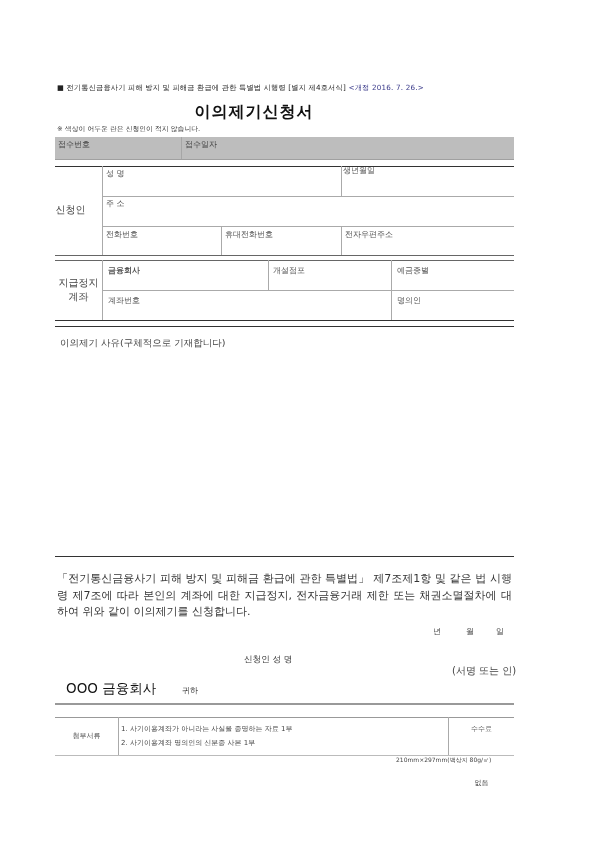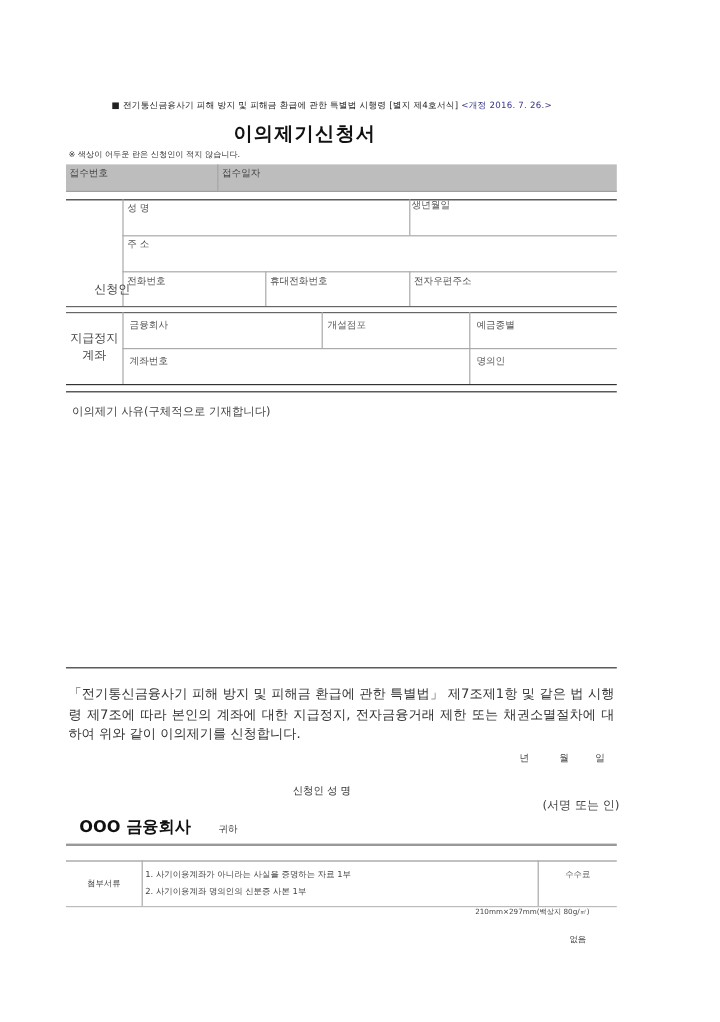--- a/index.html
+++ b/index.html
@@ -1,39 +1,39 @@
 <!DOCTYPE html>
 <html><head>
 <meta charset="utf-8">
 <style>
   html, body { margin: 0; padding: 0; background: #ffffff; }
   body { width: 600px; height: 852px; position: relative; overflow: hidden;
          font-family: "DejaVu Sans", "Liberation Sans", sans-serif; color: #333; }
   .abs { position: absolute; }
-  .hdr-line { left: 57px; top: 83px; font-size: 7.2px; color: #222; white-space: nowrap; letter-spacing: 0.2px; margin-left: 36px; }
+  .hdr-line { left: 57px; top: 83px; font-size: 7.2px; color: #222; white-space: nowrap; letter-spacing: 0.2px; }
   .hdr-line .rev { color: #3a3a8a; }
   .title { left: 0; width: 508px; top: 102px; text-align: center; font-size: 16px; font-weight: bold; color: #111; letter-spacing: 1px; }
   .note { left: 57px; top: 124px; font-size: 6.8px; color: #333; }
 
   .gray-row { left: 55px; top: 137px; width: 459px; height: 22px; background: #bdbdbd; border-bottom: 1px solid #a0a0a0; }
   .gray-row .div { position: absolute; left: 126px; top: 0; width: 1px; height: 22px; background: #a6a6a6; }
   .gray-row .lbl { position: absolute; top: 2px; font-size: 8px; color: #444; }
 
   .line { position: absolute; background: #333; }
   .thin { background: #aaa; }
   .vline { position: absolute; width: 1px; background: #aaa; }
   .cell-lbl { position: absolute; font-size: 8px; color: #555; white-space: nowrap; }
   .side-lbl { position: absolute; font-size: 10px; color: #444; text-align: center; line-height: 14px; }
 
   .reason { left: 60px; top: 337px; font-size: 9.5px; color: #444; }
   .decl { left: 57px; top: 571px; width: 455px; font-size: 11px; color: #333; line-height: 16.5px; text-align: justify; }
   .date { top: 626px; font-size: 8px; color: #444; }
   .sig { left: 244px; top: 654px; font-size: 8.6px; color: #333; }
   .sig-note { left: 452px; top: 664px; font-size: 10px; color: #444; }
-  .recipient { left: 66px; top: 680px; font-size: 13.5px; color: #111; font-weight: bold; }
+  .recipient { left: 66px; top: 680px; font-size: 13.5px; color: #111; font-weight: normal; }
   .recipient-suffix { left: 182px; top: 685px; font-size: 8px; color: #444; }
   .attach-lbl { left: 55px; top: 731px; width: 63px; text-align: center; font-size: 7px; color: #444; }
   .attach-item { left: 121px; font-size: 7px; color: #444; white-space: nowrap; }
   .fee-lbl { left: 449px; width: 65px; text-align: center; font-size: 7px; color: #666; }
   .footer { left: 396px; top: 756px; font-size: 6px; color: #444; white-space: nowrap; }
 </style>
 </head>
 <body>
 
 <div class="abs hdr-line">
@@ -51,21 +51,21 @@
 
 <div class="line" style="left:55px; top:166px; width:459px; height:1px;"></div>
 <div class="line thin" style="left:102px; top:196px; width:412px; height:1px;"></div>
 <div class="line thin" style="left:102px; top:226px; width:412px; height:1px;"></div>
 <div class="line" style="left:55px; top:255px; width:459px; height:1px; background:#666;"></div>
 <div class="vline" style="left:102px; top:166px; height:89px;"></div>
 <div class="vline" style="left:341px; top:166px; height:30px;"></div>
 <div class="vline" style="left:221px; top:226px; height:29px;"></div>
 <div class="vline" style="left:341px; top:226px; height:29px;"></div>
 
-<div class="side-lbl" style="left:70px; top:203px; width:47px;margin-top:32px;">신청인</div>
+<div class="side-lbl" style="left:47px; top:203px; width:47px;">신청인</div>
 <span class="cell-lbl" style="left:106px; top:168px;">성  명</span>
 <div class="abs" style="left:103px; top:180px; width:237px; height:15px;"></div>
 <span class="cell-lbl" style="left:343px; top:165px;">생년월일</span>
 <div class="abs" style="left:342px; top:178px; width:171px; height:17px;"></div>
 <span class="cell-lbl" style="left:106px; top:198px;">주  소</span>
 <div class="abs" style="left:103px; top:210px; width:410px; height:15px;"></div>
 <span class="cell-lbl" style="left:106px; top:229px;">전화번호</span>
 <div class="abs" style="left:103px; top:240px; width:117px; height:14px;"></div>
 <span class="cell-lbl" style="left:225px; top:229px;">휴대전화번호</span>
 <div class="abs" style="left:222px; top:240px; width:118px; height:14px;"></div>
@@ -76,21 +76,21 @@
 <div class="line thin" style="left:102px; top:290px; width:412px; height:1px;"></div>
 <div class="line" style="left:55px; top:320px; width:459px; height:1px;"></div>
 <div class="vline" style="left:102px; top:260px; height:60px;"></div>
 <div class="vline" style="left:268px; top:260px; height:30px;"></div>
 <div class="vline" style="left:391px; top:260px; height:60px;"></div>
 
 <div class="side-lbl" style="left:55px; top:276px; width:47px;">
   <div>지급정지</div>
   <div>계좌</div>
 </div>
-<span class="cell-lbl" style="left:108px; top:265px;">금융회사</span>
+<span class="cell-lbl" style="left:108px; top:265px;font-weight:bold;">금융회사</span>
 <div class="abs" style="left:103px; top:276px; width:164px; height:13px;"></div>
 <span class="cell-lbl" style="left:273px; top:265px;">개설점포</span>
 <div class="abs" style="left:269px; top:276px; width:121px; height:13px;"></div>
 <span class="cell-lbl" style="left:397px; top:265px;">예금종별</span>
 <div class="abs" style="left:392px; top:276px; width:121px; height:13px;"></div>
 <span class="cell-lbl" style="left:108px; top:295px;">계좌번호</span>
 <div class="abs" style="left:103px; top:306px; width:287px; height:13px;"></div>
 <span class="cell-lbl" style="left:397px; top:295px;">명의인</span>
 <div class="abs" style="left:392px; top:306px; width:121px; height:13px;"></div>
 

